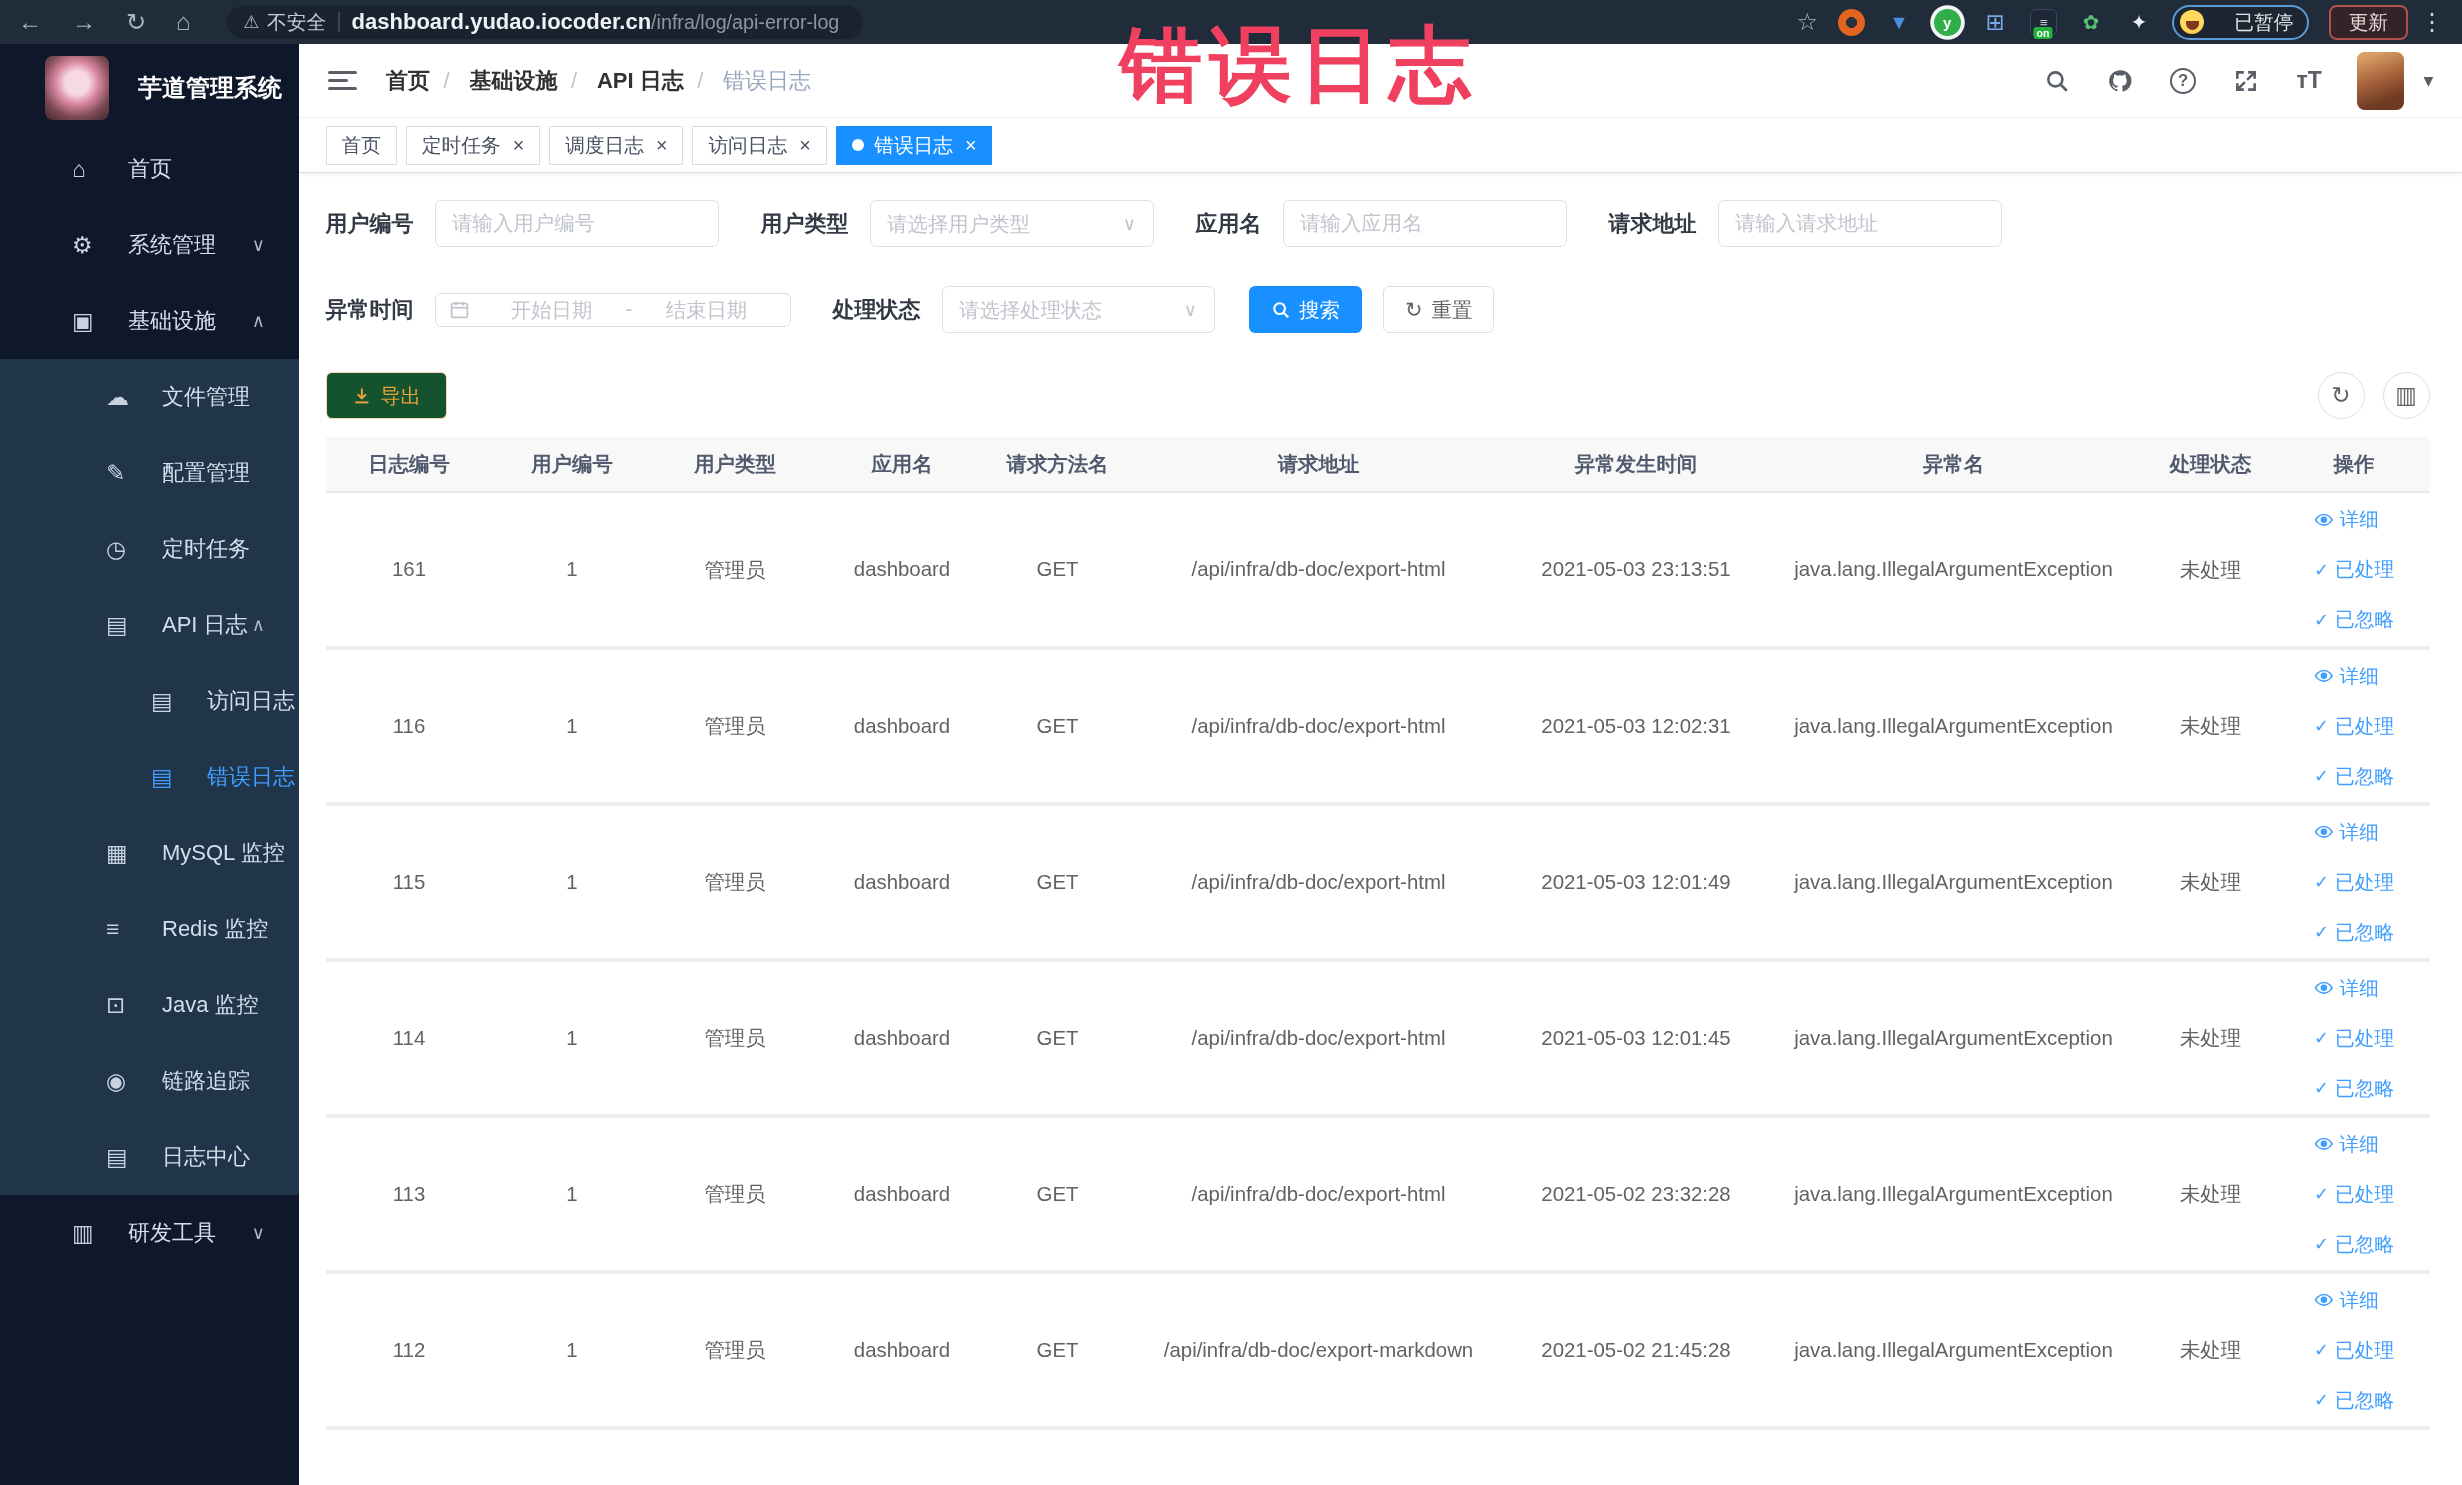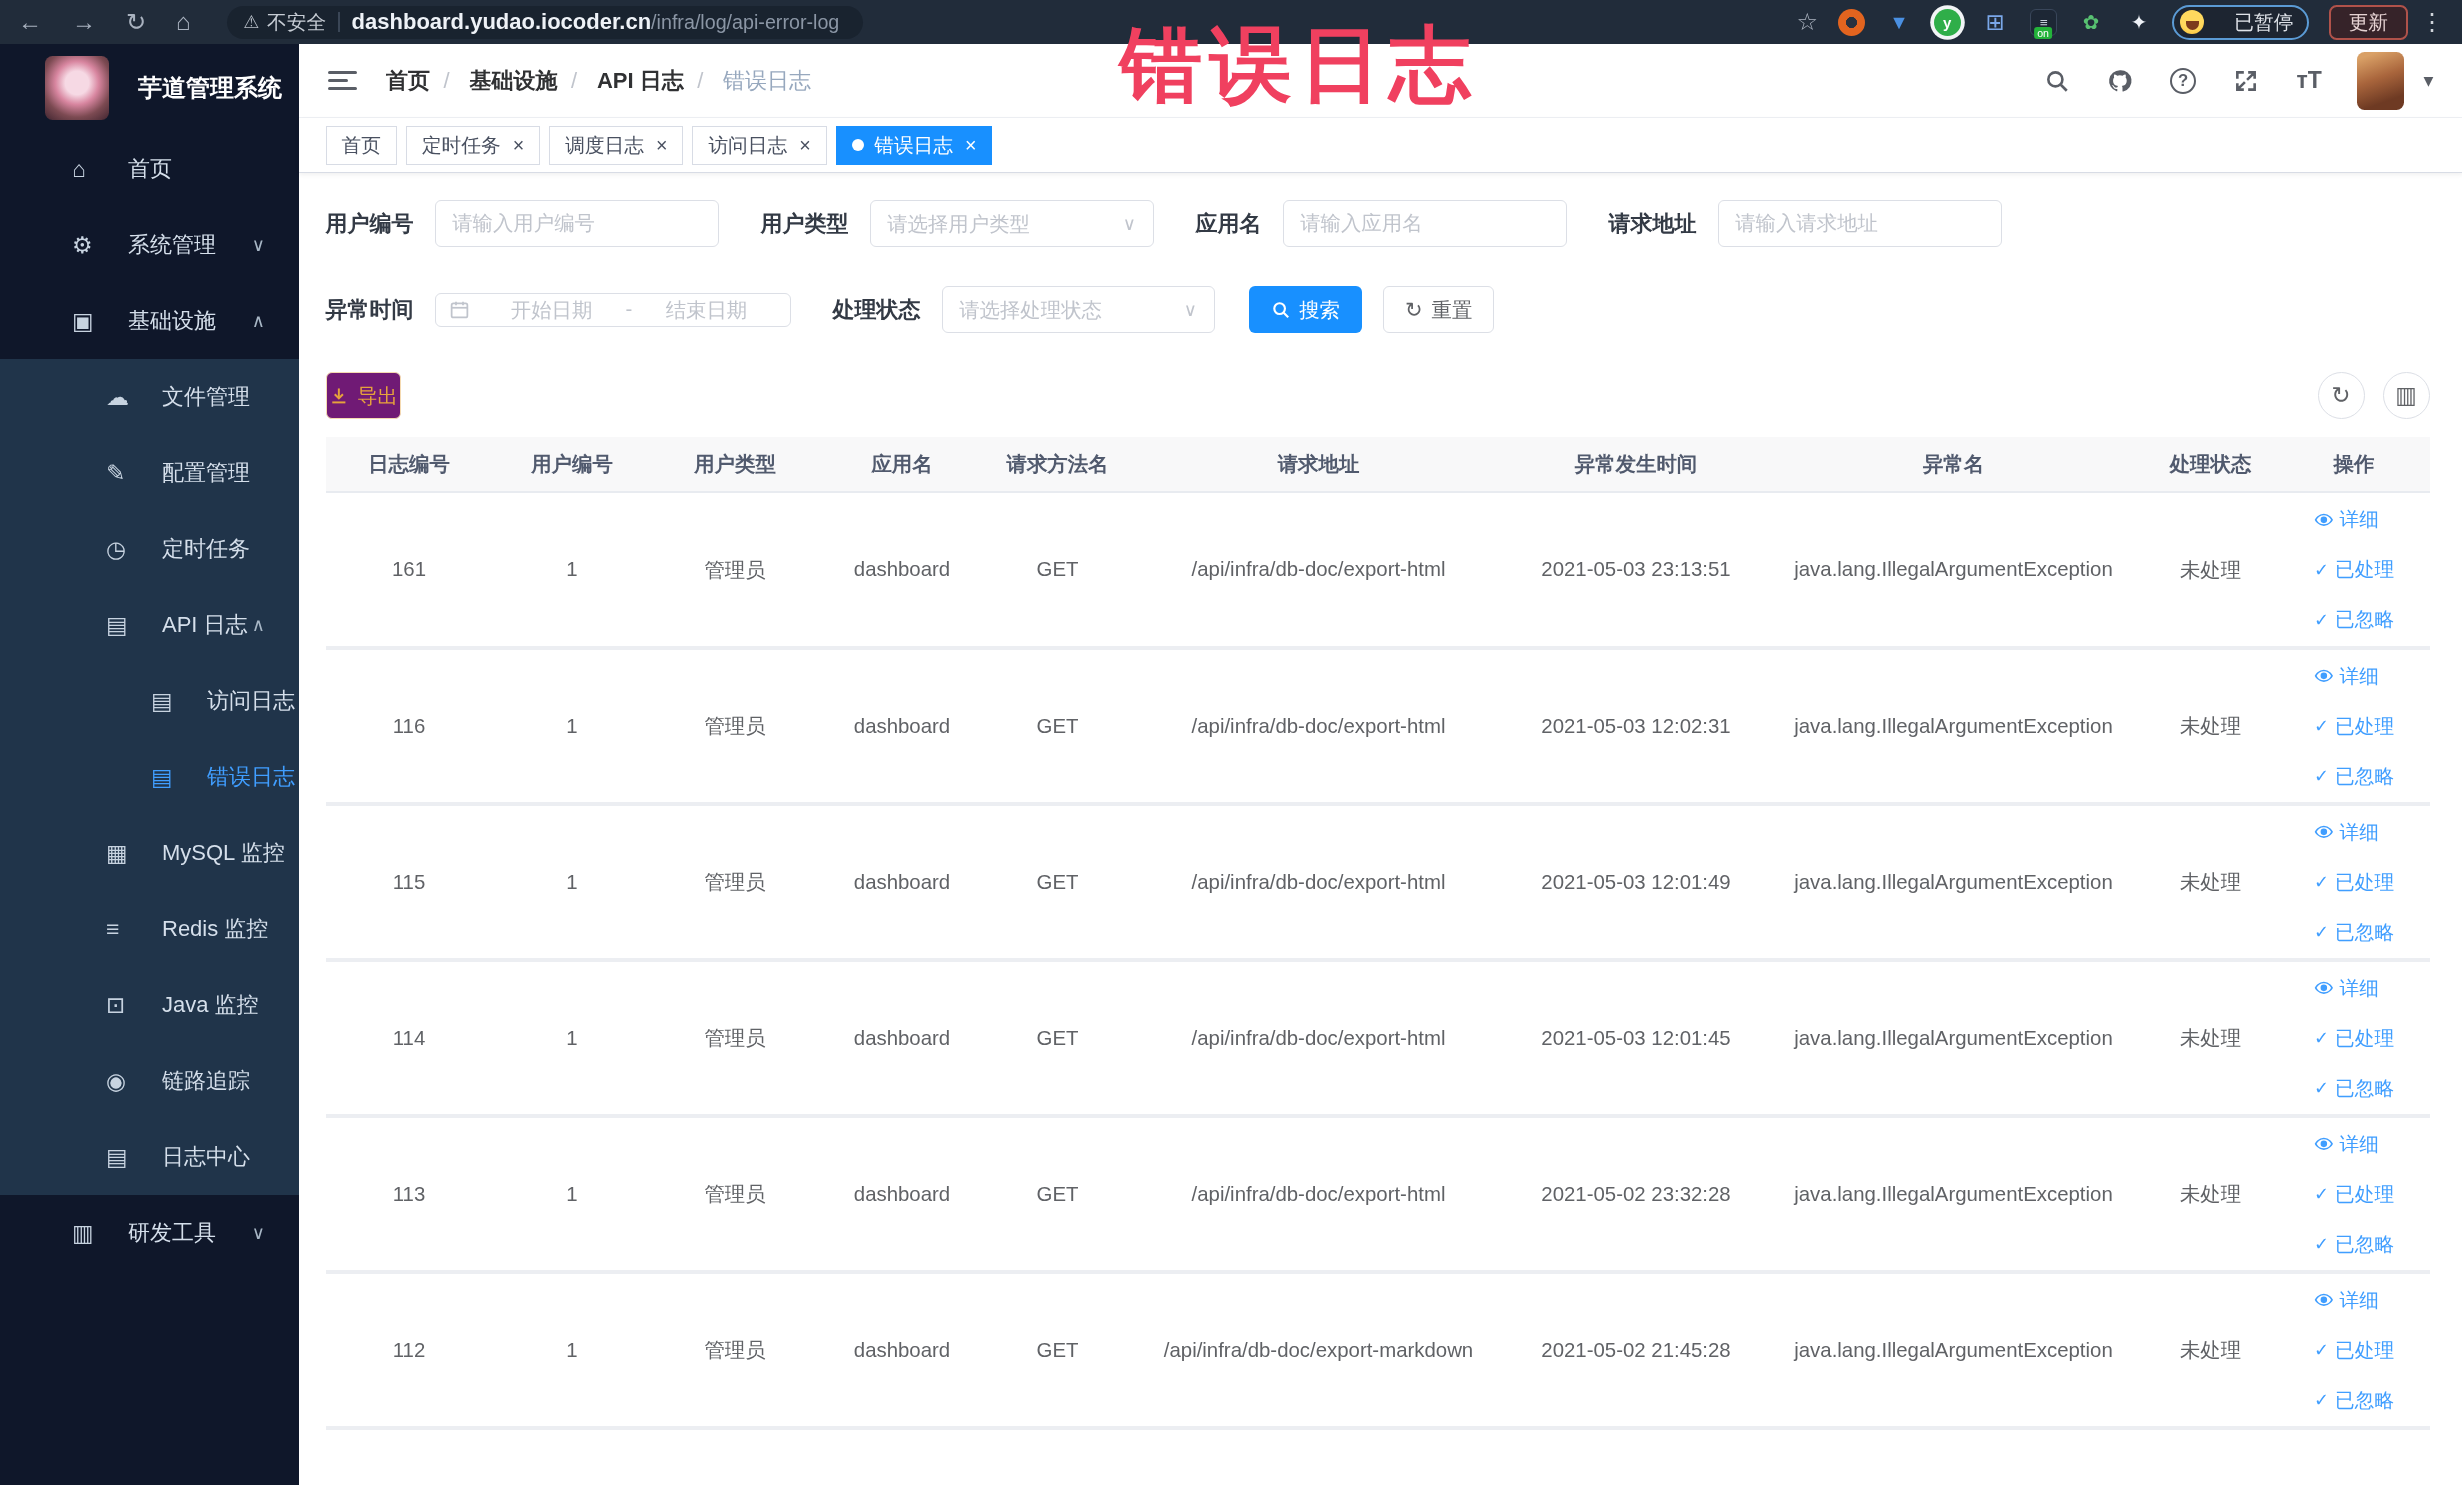--- a/index.html
+++ b/index.html
@@ -25,21 +25,21 @@
   .star-icon { font-size:24px; margin:0 19.7px; color:#aeb6c2; }
   .ext-row { display:flex; align-items:center; gap:21px; margin-right:19.7px; }
   .ext { width:27px; height:27px; border-radius:6px; display:flex; align-items:center;
     justify-content:center; font-size:15px; color:#fff; position:relative; }
   .ext1 { border-radius:50%; background:radial-gradient(circle,#27313f 28%,#e2641f 30%); }
   .ext2 { background:transparent; color:#4a90e2; font-size:19.7px; }
   .ext3 { border-radius:50%; background:#2fae49; box-shadow:0 0 0 3.8px #f2f4f6; font-weight:700; }
   .ext4 { background:transparent; color:#7aa7e8; font-size:23px; }
   .ext5 { background:#1d2735; border:1.5px solid #39465a; }
   .ext5 .on-badge { position:absolute; bottom:-4.5px; left:50%; transform:translateX(-50%);
-    background:#23b33a; color:#fff; font-size:10.6px; font-weight:400; border-radius:3px; padding:0 3px; }
+    background:#23b33a; color:#fff; font-size:10.6px; font-weight:700; border-radius:3px; padding:0 3px; }
   .ext5 .bars { color:#c7d0dc; font-size:13.6px; letter-spacing:-1.5px; }
   .ext6 { background:transparent; color:#58c271; font-size:19.7px; }
   .ext7 { background:transparent; color:#eef2f7; font-size:19.7px; }
   .paused-pill { height:35px; border:2.3px solid #5b9bd5; border-radius:18px; background:#1d2531;
     display:flex; align-items:center; padding:0 13.6px 0 6px; margin-right:19.7px;gap:21px; }
   .face { width:24px; height:24px; border-radius:50%; position:relative; margin-right:9px;
     background:radial-gradient(circle at 50% 32%,#ffd95e 58%,#f5b82e); }
   .face::after { content:""; position:absolute; left:5.3px; right:5.3px; bottom:3.8px; height:9px;
     border-radius:0 0 9px 9px; background:#7c3a1d; }
   .paused-label { font-size:19.7px; color:#dfe3e9; }
@@ -117,21 +117,21 @@
   .date-range svg { width:21px; height:21px; margin-right:12px; flex-shrink:0; }
   .date-part { flex:1; text-align:center; }
   .date-sep { margin:0 4.5px; }
   .btn { height:47px; border-radius:6px; font-size:20.4px; display:inline-flex; align-items:center;
     padding:0 21px; cursor:pointer; border:1.5px solid transparent; }
   .btn svg { width:19.7px; height:19.7px; margin-right:9px; }
   .btn-primary { background:#1890ff; color:#fff; }
   .btn-plain { background:#fff; border-color:#dcdfe6; color:#606266; margin-left:21px; }
   .btn-plain .r-glyph { font-size:21px; margin-right:9px; }
   .toolbar { display:flex; align-items:center; margin-top:39px; }
-  .btn-warning { background:#701a75; border-color:#f5dab1; color:#e6a23c; padding:0 2px; }
+  .btn-warning { background:#14532d; border-color:#f5dab1; color:#e6a23c; padding:0 25px; }
   .circle-btns { margin-left:auto; display:flex; gap:18px; }
   .circle-btn { width:47px; height:47px; border-radius:50%; border:1.5px solid #dcdfe6;
     background:#fff; color:#606266; font-size:23px; display:flex; align-items:center;
     justify-content:center; cursor:pointer; }
 
   
   table { width:100%; border-collapse:collapse; table-layout:fixed; margin-top:18px; }
   col.c1{width:167px} col.c2{width:159px} col.c3{width:167px} col.c4{width:167px}
   col.c5{width:144px} col.c6{width:378px} col.c7{width:257px} col.c8{width:378px}
   col.c9{width:136px} col.c10{width:151px}

